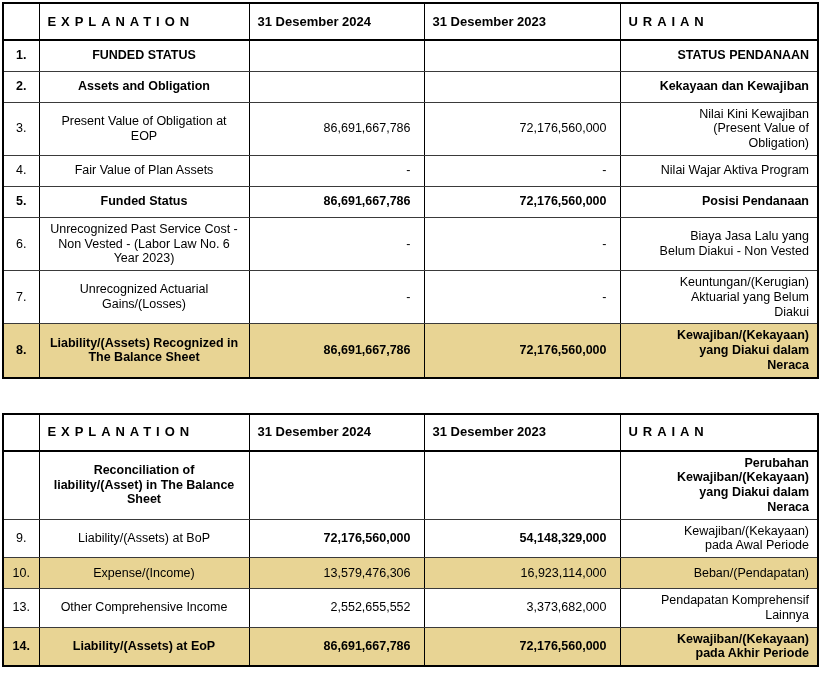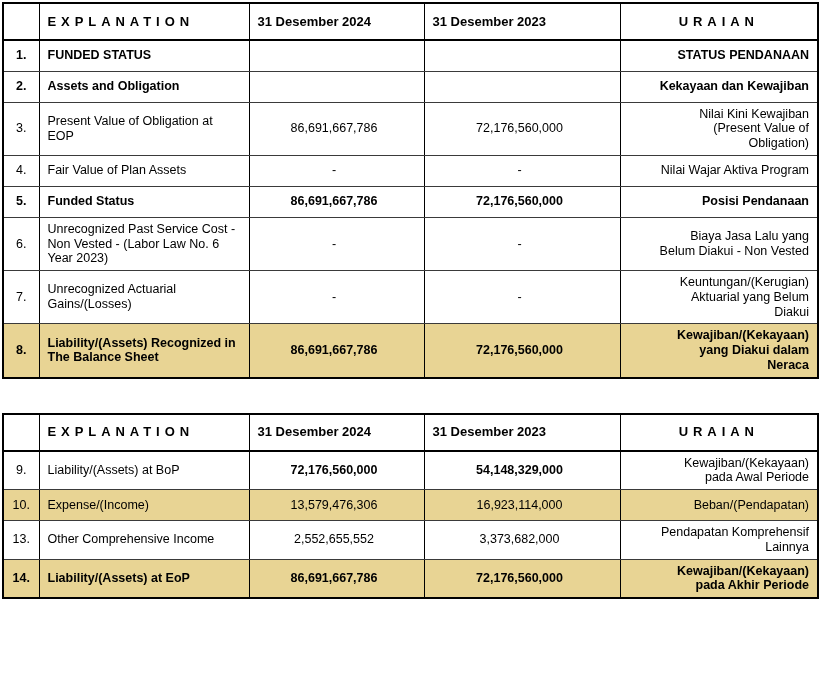--- a/index.html
+++ b/index.html
@@ -37,26 +37,26 @@
   td { border-top-color: #3a3a3a; border-bottom-color: #3a3a3a; height: 31px; }
 
   thead th {
     height: 37px;
     font-weight: bold;
     border-bottom: 2px solid #000;
     font-size: 13px;
   }
   th.h-en { text-align: left; }
   th.h-val { text-align: left; }
-  th.h-id { text-align: center; }
+  th.h-id { text-align: left; }
   .tracked { letter-spacing: 0.38em; }
 
   td.no  { text-align: center; padding: 4px 3px; }
-  td.en  { text-align: left; }
-  td.val { text-align: center; padding-right: 13px; }
+  td.en  { text-align: center; }
+  td.val { text-align: right; padding-right: 13px; }
   td.id  { text-align: right; padding-left: 36px; }
 
   tr.bold td { font-weight: bold; }
   tr.hl td { background: var(--hl); }
   td.vbold { font-weight: bold; }
 </style>
 </head>
 <body>
 
 <div class="page">
@@ -149,20 +149,27 @@
     <thead>
       <tr>
         <th class="h-no"></th>
         <th class="h-en tracked">EXPLANATION</th>
         <th class="h-val">31 Desember 2024</th>
         <th class="h-val">31 Desember 2023</th>
         <th class="h-id tracked">URAIAN</th>
       </tr>
     </thead>
     <tbody>
+        <tr class="bold">
+          <td class="no"></td>
+          <td class="en">Reconciliation of liability/(Asset) in The Balance Sheet</td>
+          <td class="val"></td>
+          <td class="val"></td>
+          <td class="id">Perubahan Kewajiban/(Kekayaan) yang Diakui dalam Neraca</td>
+        </tr>
         <tr>
           <td class="no">9.</td>
           <td class="en">Liability/(Assets) at BoP</td>
           <td class="val vbold">72,176,560,000</td>
           <td class="val vbold">54,148,329,000</td>
           <td class="id">Kewajiban/(Kekayaan) pada Awal Periode</td>
         </tr>
         <tr class="hl">
           <td class="no">10.</td>
           <td class="en">Expense/(Income)</td>

